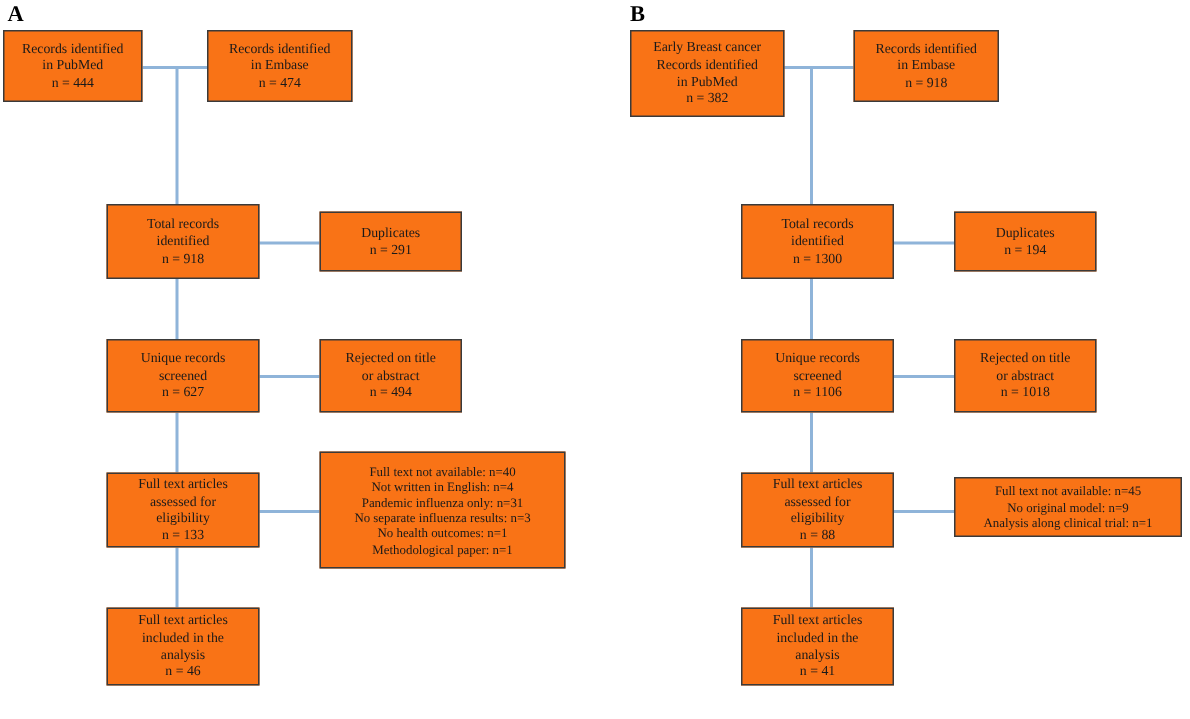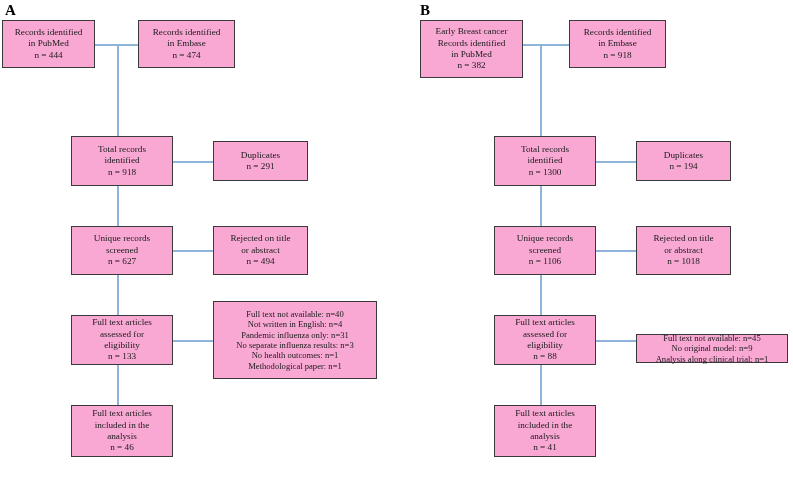--- a/index.html
+++ b/index.html
@@ -5,21 +5,21 @@
   html,body{margin:0;padding:0;background:#ffffff;}
   body{width:793px;height:479px;position:relative;overflow:hidden;
        font-family:"Liberation Serif","DejaVu Serif",serif;color:#1a1a1a;}
   .panel{position:absolute;top:0;height:479px;}
   #panel-a{left:0;width:400px;}
   #panel-b{left:400px;width:393px;}
   .panel-letter{position:absolute;font-weight:bold;font-size:15px;
                 font-family:"Liberation Serif","DejaVu Serif",serif;color:#000;
                 line-height:1;letter-spacing:0;}
   .box{position:absolute;box-sizing:border-box;border:1.2px solid #3a3a3a;
-       background:#f9a8d4;display:flex;flex-direction:column;align-items:center;
+       background:#f97316;display:flex;flex-direction:column;align-items:center;
        justify-content:center;text-align:center;font-size:9.2px;line-height:11.4px;
        color:#1a1a1a;padding:2px 3px;z-index:3;}
   .box.wide-list{font-size:8.6px;line-height:10.4px;text-align:left;}
   .box .ln{display:block;white-space:nowrap;}
   .conn{position:absolute;background:#8fb4d9;z-index:1;}
   .conn.v{width:1.6px;}
   .conn.h{height:1.6px;}
 </style>
 </head>
 <body>
@@ -143,21 +143,21 @@
     <span class="ln">n = 1018</span>
   </div>
 
   <div class="box" style="left:94px;top:315px;width:102px;height:50px;">
     <span class="ln">Full text articles</span>
     <span class="ln">assessed for</span>
     <span class="ln">eligibility</span>
     <span class="ln">n = 88</span>
   </div>
 
-  <div class="box wide-list" style="left:236px;top:334px;width:152px;height:29px;">
+  <div class="box wide-list" style="left:236px;top:318px;width:152px;height:40px;">
     <span class="ln">Full text not available: n=45</span>
     <span class="ln">No original model: n=9</span>
     <span class="ln">Analysis along clinical trial: n=1</span>
   </div>
 
   <div class="box" style="left:94px;top:405px;width:102px;height:52px;">
     <span class="ln">Full text articles</span>
     <span class="ln">included in the</span>
     <span class="ln">analysis</span>
     <span class="ln">n = 41</span>

